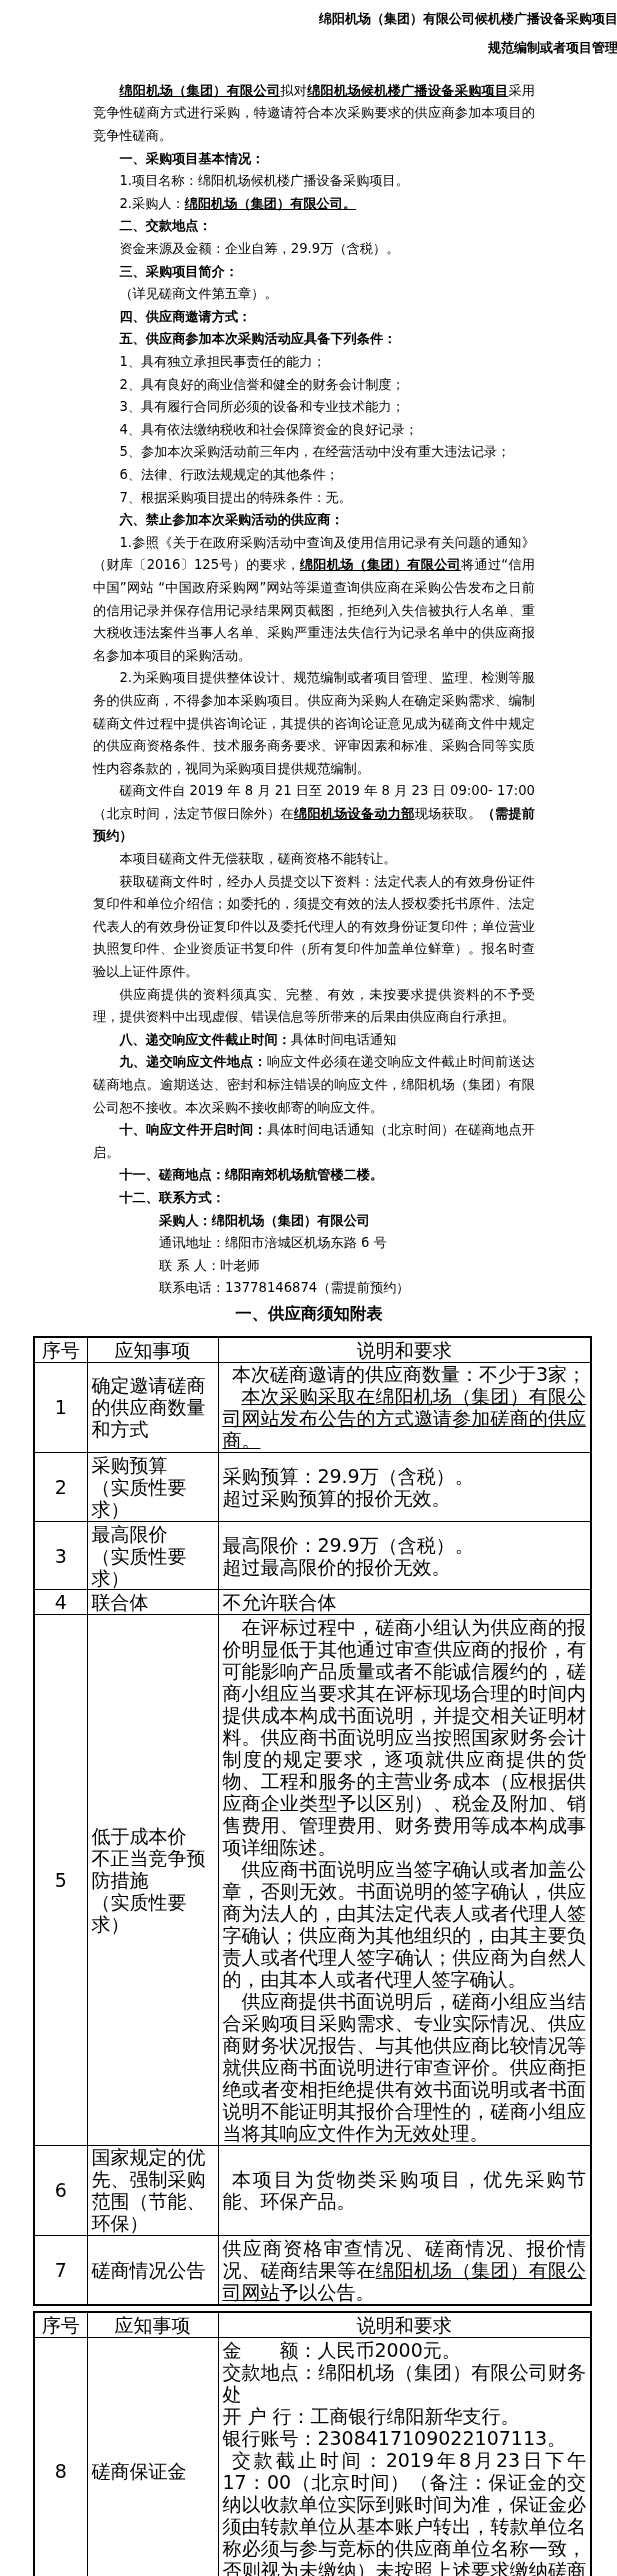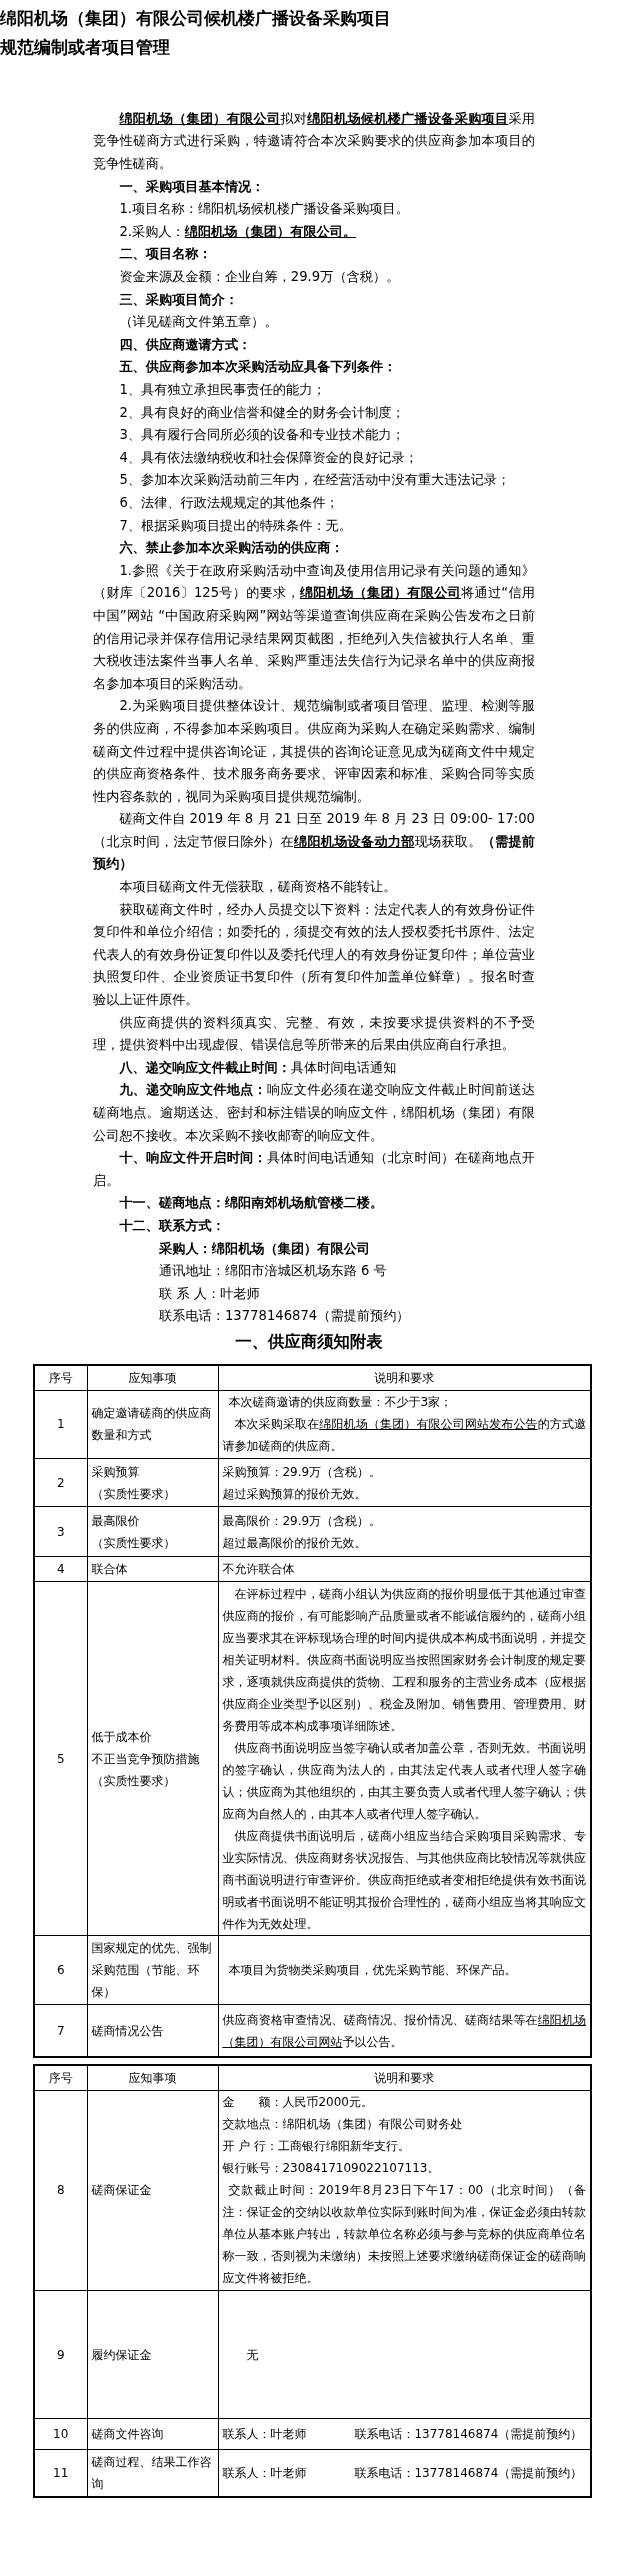--- a/index.html
+++ b/index.html
@@ -1,33 +1,33 @@
 <!DOCTYPE html>
 <html style="font-size:12.5px"><head>
 <meta charset="utf-8">
 <style>
   html,body { margin:0; padding:0; background:#ffffff; }
   .page {
     width:618px; min-height:2576px; margin:0 auto; background:#ffffff; color:#000;
     font-family:"DejaVu Sans","Liberation Sans",sans-serif;
     overflow:hidden;
   }
-  .doc-title { text-align:left; font-weight:bold; font-size:17px; line-height:29px; padding-top:3.9px; }
-  .narrative { margin:46px 83px 0 93px; font-size:13.2px; line-height:22.6px; text-align:justify; }
+  .doc-title { text-align:right; font-weight:bold; font-size:13px; line-height:29px; padding-top:3.9px; }
+  .narrative { margin:18px 83px 0 93px; font-size:13.2px; line-height:22.6px; text-align:justify; }
   .narrative p { margin:0; text-indent:2em; }
   .narrative p.h { font-weight:bold; }
   .narrative p.contact { text-indent:5em; }
   .narrative p.contactb { text-indent:5em; font-weight:bold; }
   .b { font-weight:bold; }
   .u { text-decoration:underline; }
   .attach-heading { text-align:center; font-weight:bold; font-size:16.4px; line-height:23.4px; margin-top:1.6px; }
   .ntable {
     border-collapse:collapse; table-layout:fixed;
     margin:11px 12px 0 33px; width:559px;
-    font-size:12px; line-height:22px; border:2.3px solid #000;
+    font-size:19px; line-height:22px; border:2.3px solid #000;
   }
   .ntable + .ntable { margin-top:5.5px; }
   .ntable th, .ntable td { border:0.8px solid #000; padding:0.8px 3.9px; vertical-align:middle; font-weight:normal; }
   .ntable th { text-align:center; height:22px; }
   .col-num  { width:53px; }
   .col-item { width:131px; }
   .cnum  { text-align:center; }
   .citem { }
   .cdesc { text-align:left; }
   .cdesc p { margin:0; text-align:justify; }
@@ -39,21 +39,21 @@
   <div class="doc-title">
     <div>绵阳机场（集团）有限公司候机楼广播设备采购项目</div>
     <div>规范编制或者项目管理</div>
   </div>
 
   <div class="narrative" id="narrative">
       <p class="p"><span class="b u">绵阳机场（集团）有限公司</span><span>拟对</span><span class="b u">绵阳机场候机楼广播设备采购项目</span><span>采用竞争性磋商方式进行采购，特邀请符合本次采购要求的供应商参加本项目的竞争性磋商。</span></p>
       <p class="h"><span>一、采购项目基本情况：</span></p>
       <p class="p"><span>1.项目名称：绵阳机场候机楼广播设备采购项目。</span></p>
       <p class="p"><span>2.采购人：</span><span class="b u">绵阳机场（集团）有限公司。</span></p>
-      <p class="h"><span>二、项目名称：</span></p>
+      <p class="h"><span>二、交款地点：</span></p>
       <p class="p"><span>资金来源及金额：企业自筹，29.9万（含税）。</span></p>
       <p class="h"><span>三、采购项目简介：</span></p>
       <p class="p"><span>（详见磋商文件第五章）。</span></p>
       <p class="h"><span>四、供应商邀请方式：</span></p>
       <p class="h"><span>五、供应商参加本次采购活动应具备下列条件：</span></p>
       <p class="p"><span>1、具有独立承担民事责任的能力；</span></p>
       <p class="p"><span>2、具有良好的商业信誉和健全的财务会计制度；</span></p>
       <p class="p"><span>3、具有履行合同所必须的设备和专业技术能力；</span></p>
       <p class="p"><span>4、具有依法缴纳税收和社会保障资金的良好记录；</span></p>
       <p class="p"><span>5、参加本次采购活动前三年内，在经营活动中没有重大违法记录；</span></p>
@@ -94,21 +94,21 @@
           </tr>
         </thead>
         <tbody>
           <tr style="height: 61px;">
             <td class="cnum">1</td>
             <td class="citem">
               <div>确定邀请磋商的供应商数量和方式</div>
             </td>
             <td class="cdesc">
               <p style="text-indent: 0.5em;"><span>本次磋商邀请的供应商数量：不少于3家；</span></p>
-              <p style="text-indent: 1em;"><span>本次采购采取在</span><span class="u">绵阳机场（集团）有限公司网站发布公告</span><span>的方式邀请参加磋商的供应商。</span></p>
+              <p style="text-indent: 1em; text-decoration: underline;"><span>本次采购采取在</span><span class="u">绵阳机场（集团）有限公司网站发布公告</span><span>的方式邀请参加磋商的供应商。</span></p>
             </td>
           </tr>
           <tr style="height: 48px;">
             <td class="cnum">2</td>
             <td class="citem">
               <div>采购预算</div>
               <div>（实质性要求）</div>
             </td>
             <td class="cdesc">
               <p><span>采购预算：29.9万（含税）。</span></p>

